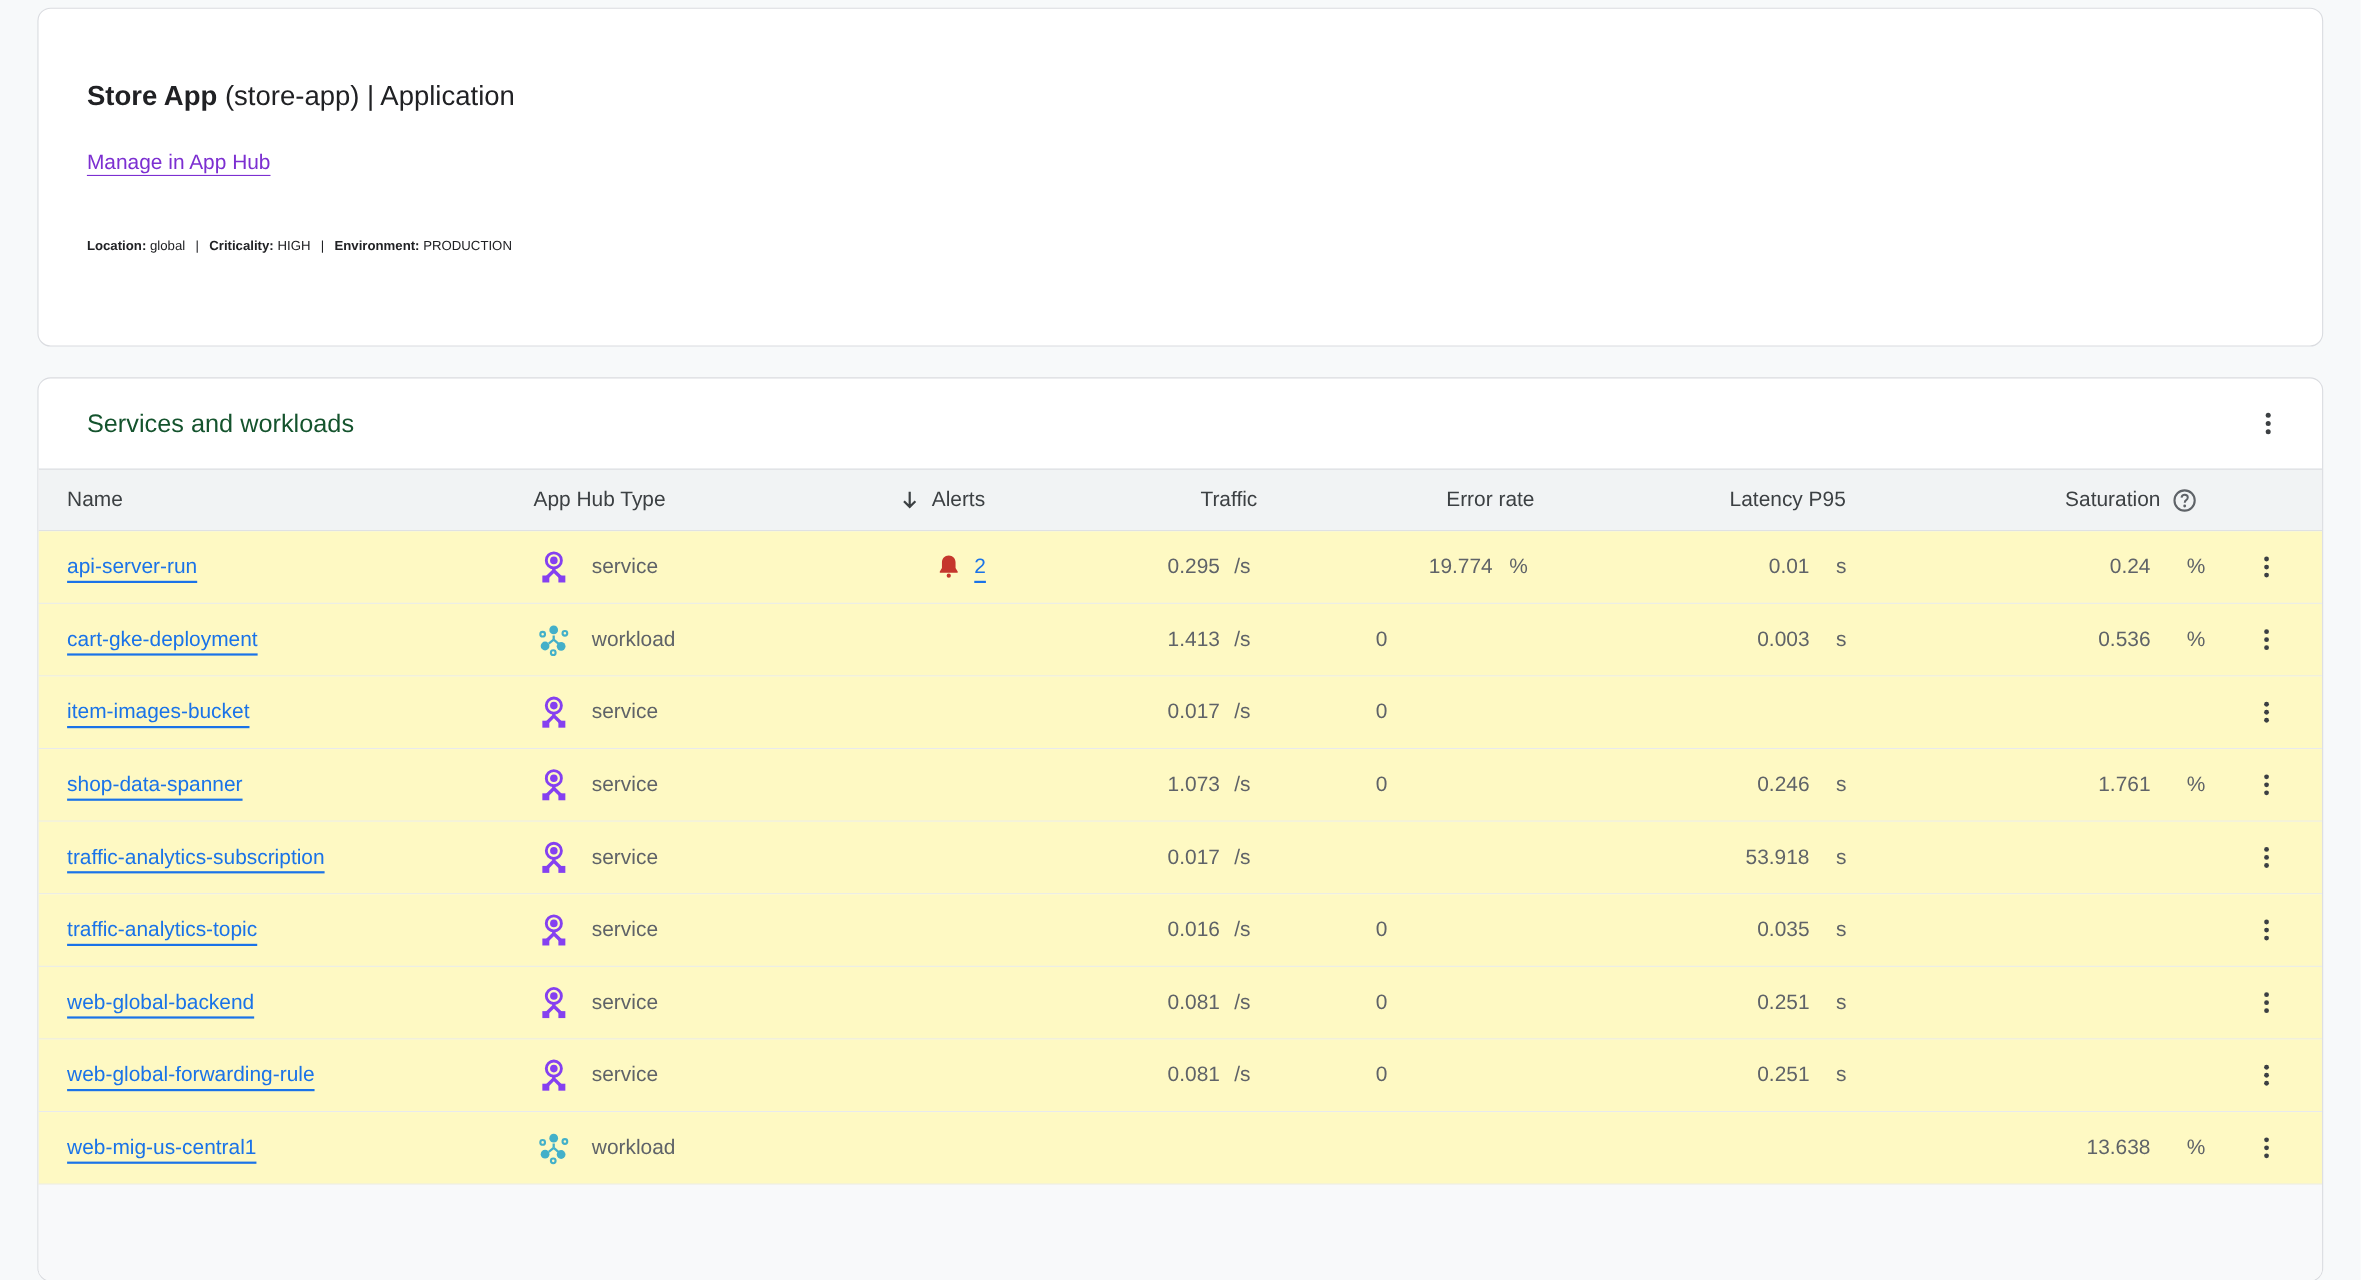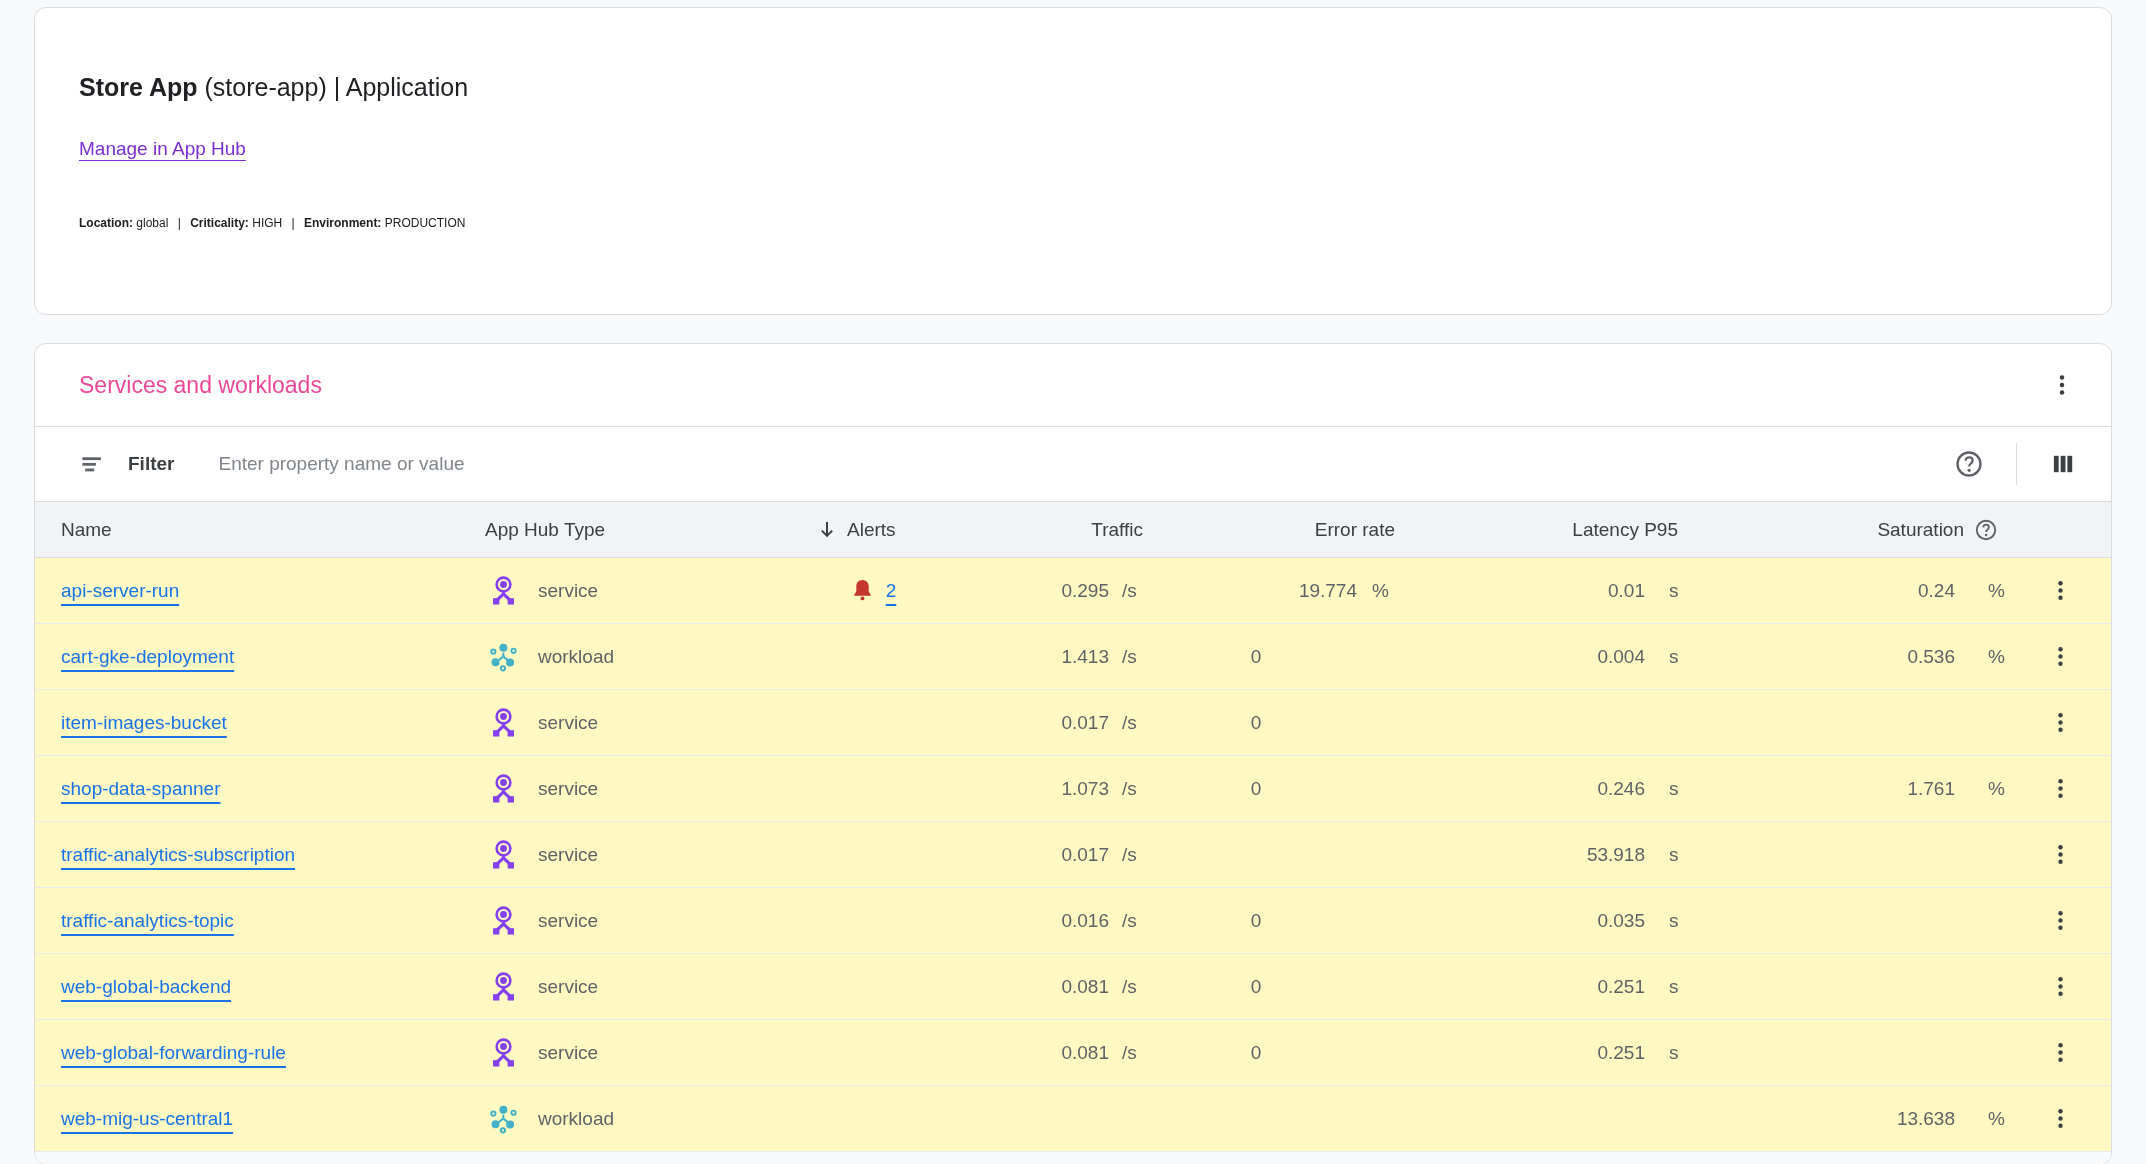--- a/index.html
+++ b/index.html
@@ -22,21 +22,21 @@
   .app-title b { font-weight:700; }
   .manage-row { margin:0 0 48px 0; font-size:19px; }
   a.purple-link { color:#7c2fd1; text-decoration:underline; text-underline-offset:5px; cursor:pointer; }
   .meta-line { font-size:12px; line-height:30px; margin:0 0 10px 0; color:#202124; }
   .meta-line b { font-weight:700; }
   a.blue-link { color:#1a73e8; text-decoration:underline; text-underline-offset:5px; cursor:pointer; }
   .sep { padding:0 6px; }
   
   #panel-card { margin-top:28px; height:822px; overflow:hidden; display:flex; flex-direction:column; }
   .panel-titlebar { height:82px; display:flex; align-items:center; padding:0 30px 0 44px; }
-  .panel-title { font-size:23px; font-weight:400; color:#ec4899; flex:1; }
+  .panel-title { font-size:23px; font-weight:400; color:#14532d; flex:1; }
   .icon-btn { background:none; border:none; padding:6px; cursor:pointer; display:flex; align-items:center; justify-content:center; border-radius:50%; }
   
   .filter-row { height:75px; display:flex; align-items:center; padding:0 28px 0 44px; border-top:1px solid #dadce0; }
   .filter-glyph { margin-right:22px; display:flex; }
   .filter-label { font-size:19px; font-weight:700; color:#3c4043; margin-right:42px; }
   .filter-input { flex:1; border:none; outline:none; background:transparent; font-family:"Liberation Sans",sans-serif; font-size:19px; color:#202124; }
   .filter-input::placeholder { color:#80868b; }
   .vdivider { width:1px; height:42px; background:#dadce0; margin:0 26px; }
   
   .thead, .trow {
@@ -130,48 +130,20 @@
 
   <div class="panel-titlebar">
     <div class="panel-title">Services and workloads</div>
     <button class="icon-btn">
       <svg width="26" height="26" viewBox="0 0 24 24">
           <use href="#ic-kebab"></use>
         </svg>
     </button>
   </div>
 
-  <div class="filter-row">
-    <span class="filter-glyph">
-      <svg width="27" height="27" viewBox="0 0 24 24">
-          <g fill="#5f6368">
-            <rect x="3" y="5.6" width="16.5" height="2.5"></rect>
-            <rect x="3" y="10.6" width="12" height="2.5"></rect>
-            <rect x="5.5" y="15.6" width="8" height="2.5"></rect>
-          </g>
-        </svg>
-    </span>
-    <span class="filter-label">Filter</span>
-    <input class="filter-input" type="text" placeholder="Enter property name or value" style="">
-    <button class="icon-btn">
-      <svg width="30" height="30" viewBox="0 0 24 24">
-          <use href="#ic-help"></use>
-        </svg>
-    </button>
-    <span class="vdivider"></span>
-    <button class="icon-btn">
-      <svg width="28" height="28" viewBox="0 0 24 24">
-          <g fill="#3c4043">
-            <rect x="4.2" y="5" width="4.1" height="14"></rect>
-            <rect x="10" y="5" width="4.1" height="14"></rect>
-            <rect x="15.8" y="5" width="4.1" height="14"></rect>
-          </g>
-        </svg>
-    </button>
-  </div>
 
   <div class="thead">
     <div class="cell c-name">Name</div>
     <div class="cell">App Hub Type</div>
     <div class="cell h-alerts">
       <svg width="24" height="24" viewBox="0 0 24 24">
           <path d="M12 4v13.2M6.8 12.6 12 17.8l5.2-5.2" fill="none" stroke="#3c4043" stroke-width="2"></path>
         </svg>
       <span>Alerts</span>
     </div>
@@ -241,21 +213,21 @@
     <div class="cell c-alerts"></div>
     <div class="cell c-metric">
         <span class="num">1.413</span>
         <span class="unit u-46">/s</span>
       </div>
     <div class="cell c-metric solo">
         <span class="num">0</span>
         <span class="unit u-50"></span>
       </div>
     <div class="cell c-metric">
-        <span class="num">0.004</span>
+        <span class="num">0.003</span>
         <span class="unit u-45">s</span>
       </div>
     <div class="cell c-metric">
         <span class="num">0.536</span>
         <span class="unit u-55">%</span>
       </div>
     <div class="cell c-kebab">
         <button class="icon-btn">
           <svg width="25" height="25" viewBox="0 0 24 24">
             <use href="#ic-kebab"></use>

